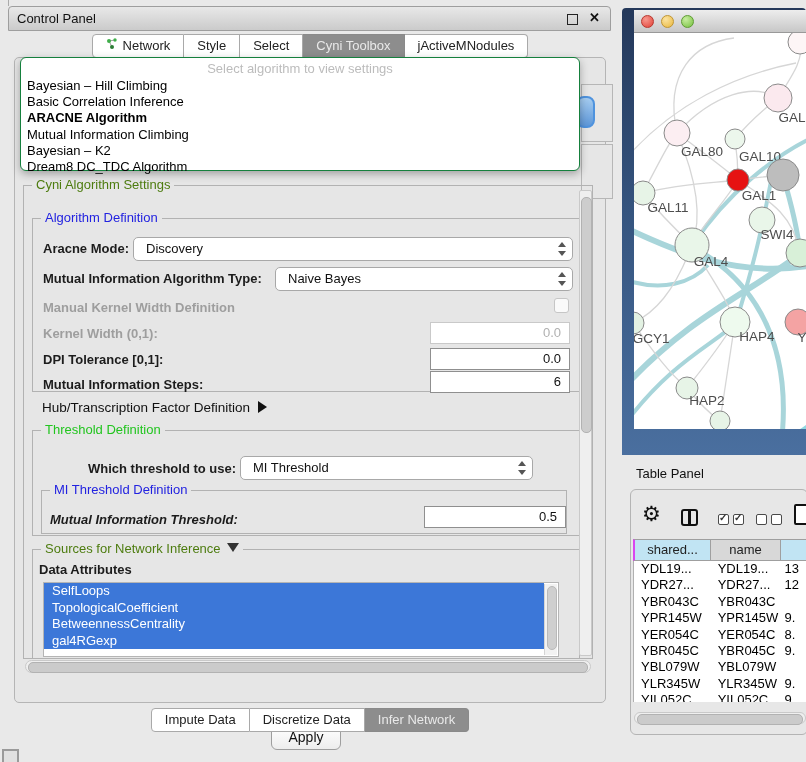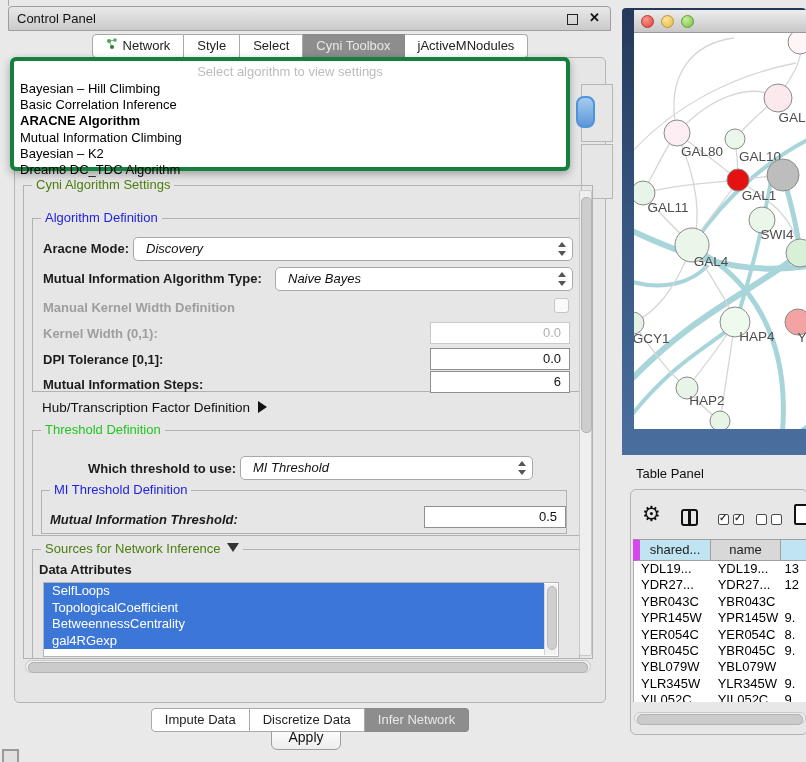--- a/index.html
+++ b/index.html
@@ -26,41 +26,41 @@
 
   
   .cp-body{left:14px;top:57px;width:592px;height:646px;background:#e6e6e6;
     border:1px solid #b5b5b5;border-radius:5px;box-sizing:border-box;}
 
   
   .frag-box{border:1px solid #b6b6b6;background:#e6e6e6;}
   .blue-capsule{border:2px solid #4f93de;border-radius:8px;background:linear-gradient(#a5ccf0,#5e97d8);}
 
   
-  .dropdown{left:10px;top:57px;width:560px;height:114px;background:#fff;
-    border:4px solid #15803d;border-radius:6px;box-shadow:0 3px 8px rgba(0,0,0,.3);
+  .dropdown{left:20px;top:57px;width:560px;height:114px;background:#fff;
+    border:1px solid #15803d;border-radius:6px;box-shadow:0 3px 8px rgba(0,0,0,.3);
     box-sizing:border-box;z-index:30;}
   .dd-prompt{position:absolute;left:0;top:3px;width:100%;text-align:center;
     font-size:13px;color:#bcbcbc;}
   .dd-list{position:absolute;left:4px;top:20px;right:4px;}
   .dd-item{height:16.2px;line-height:16.2px;font-size:13px;color:#000;padding-left:2px;white-space:nowrap;}
   .dd-item.bold{font-weight:bold;}
 
   
   .group{position:absolute;border:1px solid #b2b2b2;box-sizing:border-box;}
   .glabel{position:absolute;top:-8px;left:8px;background:#e6e6e6;padding:0 4px;
     font-size:13px;line-height:14px;white-space:nowrap;}
   .glabel.blue{color:#2222e0;}
   .glabel.green{color:#22c51f;}
   .glabel.dark{color:#4d7c0f;}
 
   .flabel{position:absolute;font-size:13px;font-weight:bold;color:#1c1c1c;white-space:nowrap;}
   .flabel.dis{color:#9e9e9e;}
   .combo{position:absolute;background:#fff;border:1px solid #a8a8a8;border-radius:5px;
-    font-size:13px;color:#111;line-height:22px;padding-left:12px;box-sizing:border-box;font-style:italic;}
+    font-size:13px;color:#111;line-height:22px;padding-left:12px;box-sizing:border-box;}
   .stepper{position:absolute;right:6px;top:4px;width:9px;height:14px;}
   .stepper::before{content:"";position:absolute;top:0;left:1px;border-left:4px solid transparent;
     border-right:4px solid transparent;border-bottom:5px solid #555;}
   .stepper::after{content:"";position:absolute;bottom:0;left:1px;border-left:4px solid transparent;
     border-right:4px solid transparent;border-top:5px solid #555;}
   .field{position:absolute;background:#fff;border:1px solid #8f8f8f;font-size:13px;color:#111;
     line-height:20px;text-align:right;padding-right:8px;box-sizing:border-box;}
   .field.dis{border-color:#c9c9c9;color:#b0b0b0;}
   .checkbox{position:absolute;width:15px;height:15px;border:1px solid #c6c6c6;border-radius:3px;
     background:#fafafa;box-sizing:border-box;}
@@ -107,21 +107,21 @@
   .colvis{position:absolute;width:13px;height:13px;border:2.5px solid #111;border-radius:3px;}
   .colvis::after{content:"";position:absolute;left:5px;top:0;width:2.5px;height:13px;background:#111;}
   .cbpair{position:absolute;display:flex;gap:4px;}
   .cb{width:9px;height:9px;border:1.5px solid #4a4a4a;border-radius:2px;position:relative;background:#fff;}
   .cb.ck::after{content:"✓";position:absolute;left:0px;top:-3px;font-size:10px;font-weight:bold;color:#333;}
   .pageic{position:absolute;width:13px;height:17px;border:2.5px solid #111;border-radius:2px;background:#fff;}
 
   .thead{position:absolute;display:flex;height:22px;box-sizing:border-box;}
   .th{border:1px solid #9f9f9f;border-left:none;box-sizing:border-box;font-size:13px;color:#222;
       text-align:center;line-height:20px;overflow:hidden;}
-  .th.first{border-left:7px solid #d946ef;}
+  .th.first{border-left:2px solid #d946ef;}
   .th.blue{background:#c1e4f3;}
   .th.gray{background:#d8d8d8;}
   .tbody{position:absolute;background:#fff;overflow:hidden;border-left:1px solid #b0b0b0;box-sizing:border-box;}
   .trow{display:flex;height:16.4px;line-height:16.4px;}
   .tcell{font-size:13px;color:#000;white-space:nowrap;overflow:hidden;box-sizing:border-box;}
   .tcell.c0{width:78px;padding-left:7px;}
   .tcell.c1{width:70px;padding-left:7px;}
   .tcell.c2{width:30px;padding-left:5px;}
 
   .corner-ic{left:2px;top:749px;width:13px;height:13px;border:2px solid #9a9a9a;background:#e0e0e0;}

